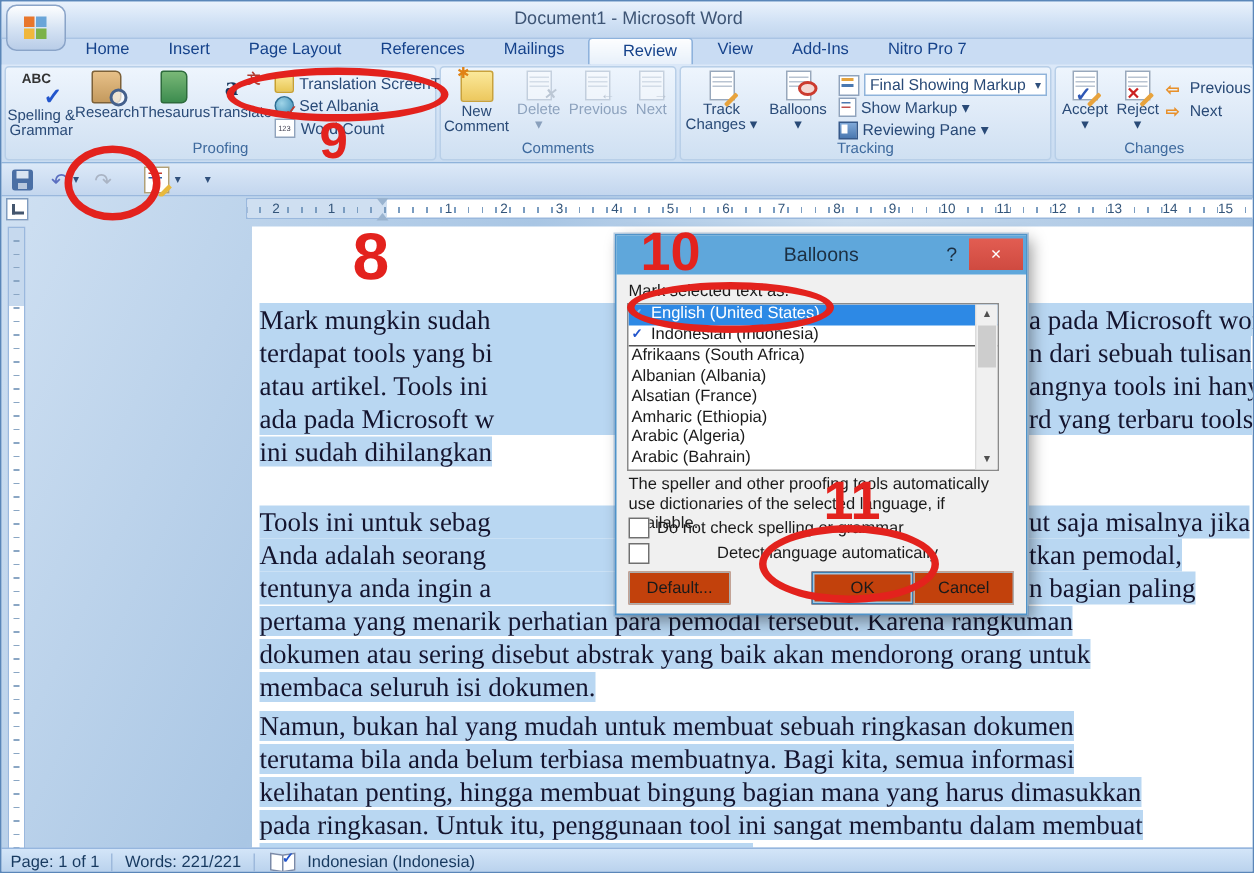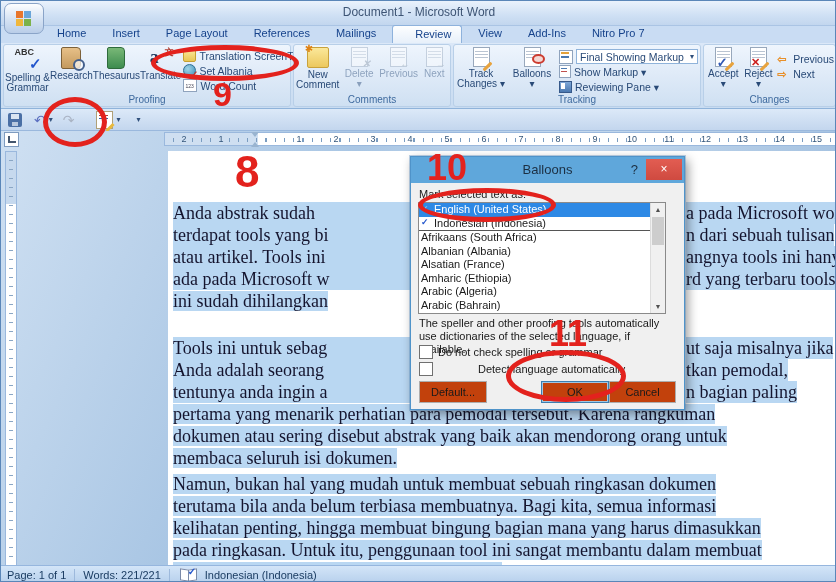--- a/index.html
+++ b/index.html
@@ -368,21 +368,21 @@
       <span class="rnum" style="left: 578px; background: rgb(255, 255, 255);">13</span>
       <span class="rnum" style="left: 615px; background: rgb(255, 255, 255);">14</span>
       <span class="rnum" style="left: 652px; background: rgb(255, 255, 255);">15</span>
     </div>
   <div id="vruler">
     <div class="vmargin"></div>
     <div class="vticks"></div>
   </div>
   <div id="page">
     <div id="doc-text">
-        <div class="dline" style="top: 51px;"><span class="hl fl">Anda abstrak sudah</span><span class="hl fr ext">a pada Microsoft word</span></div>
+        <div class="dline" style="top: 51px;"><span class="hl fl">Mark mungkin sudah</span><span class="hl fr ext">a pada Microsoft word</span></div>
         <div class="dline" style="top: 73px;"><span class="hl fl">terdapat tools yang bi</span><span class="hl fr">n dari sebuah tulisan</span></div>
         <div class="dline" style="top: 95px;"><span class="hl fl">atau artikel. Tools ini</span><span class="hl fr ext">angnya tools ini hanya</span></div>
         <div class="dline" style="top: 117px;"><span class="hl fl">ada pada Microsoft w</span><span class="hl fr">rd yang terbaru tools</span></div>
         <div class="dline" style="top: 139px;"><span class="hl">ini sudah dihilangkan</span></div>
         <div class="dline" style="top: 186px;"><span class="hl fl">Tools ini untuk sebag</span><span class="hl fr">ut saja misalnya jika</span></div>
         <div class="dline" style="top: 208px;"><span class="hl fl">Anda adalah seorang</span><span class="hl fr">tkan pemodal,</span></div>
         <div class="dline" style="top: 230px;"><span class="hl fl">tentunya anda ingin a</span><span class="hl fr">n bagian paling</span></div>
         <div class="dline" style="top: 252px;"><span class="hl">pertama yang menarik perhatian para pemodal tersebut. Karena rangkuman</span></div>
         <div class="dline" style="top: 274px;"><span class="hl">dokumen atau sering disebut abstrak yang baik akan mendorong orang untuk</span></div>
         <div class="dline" style="top: 296px;"><span class="hl">membaca seluruh isi dokumen.</span></div>

